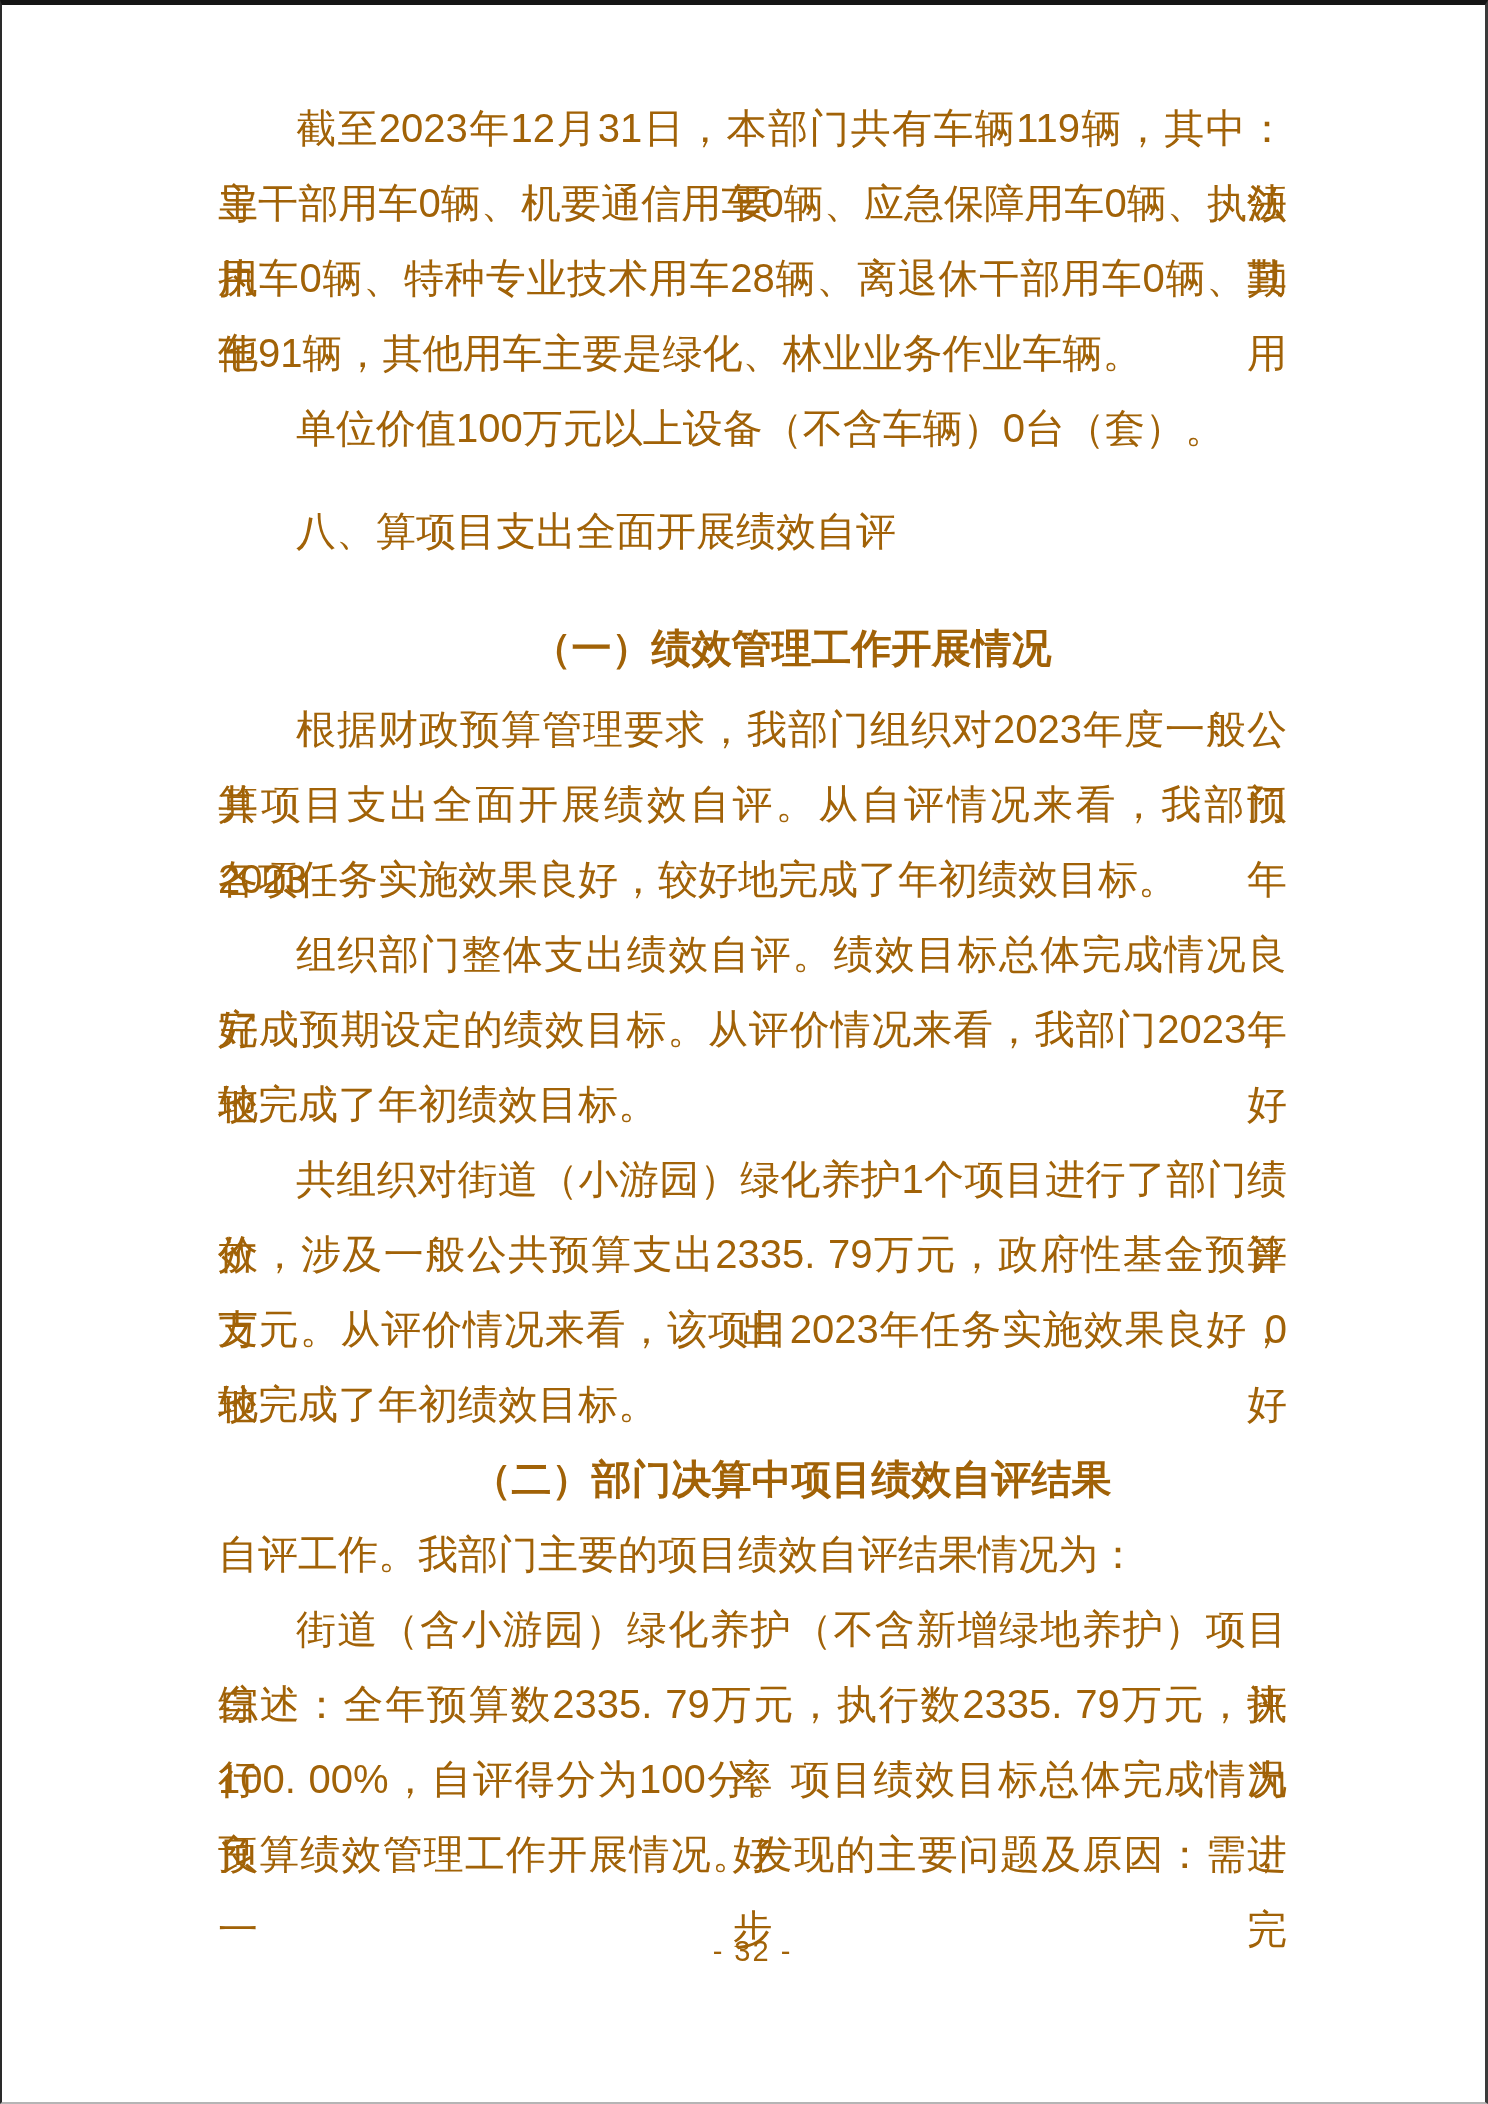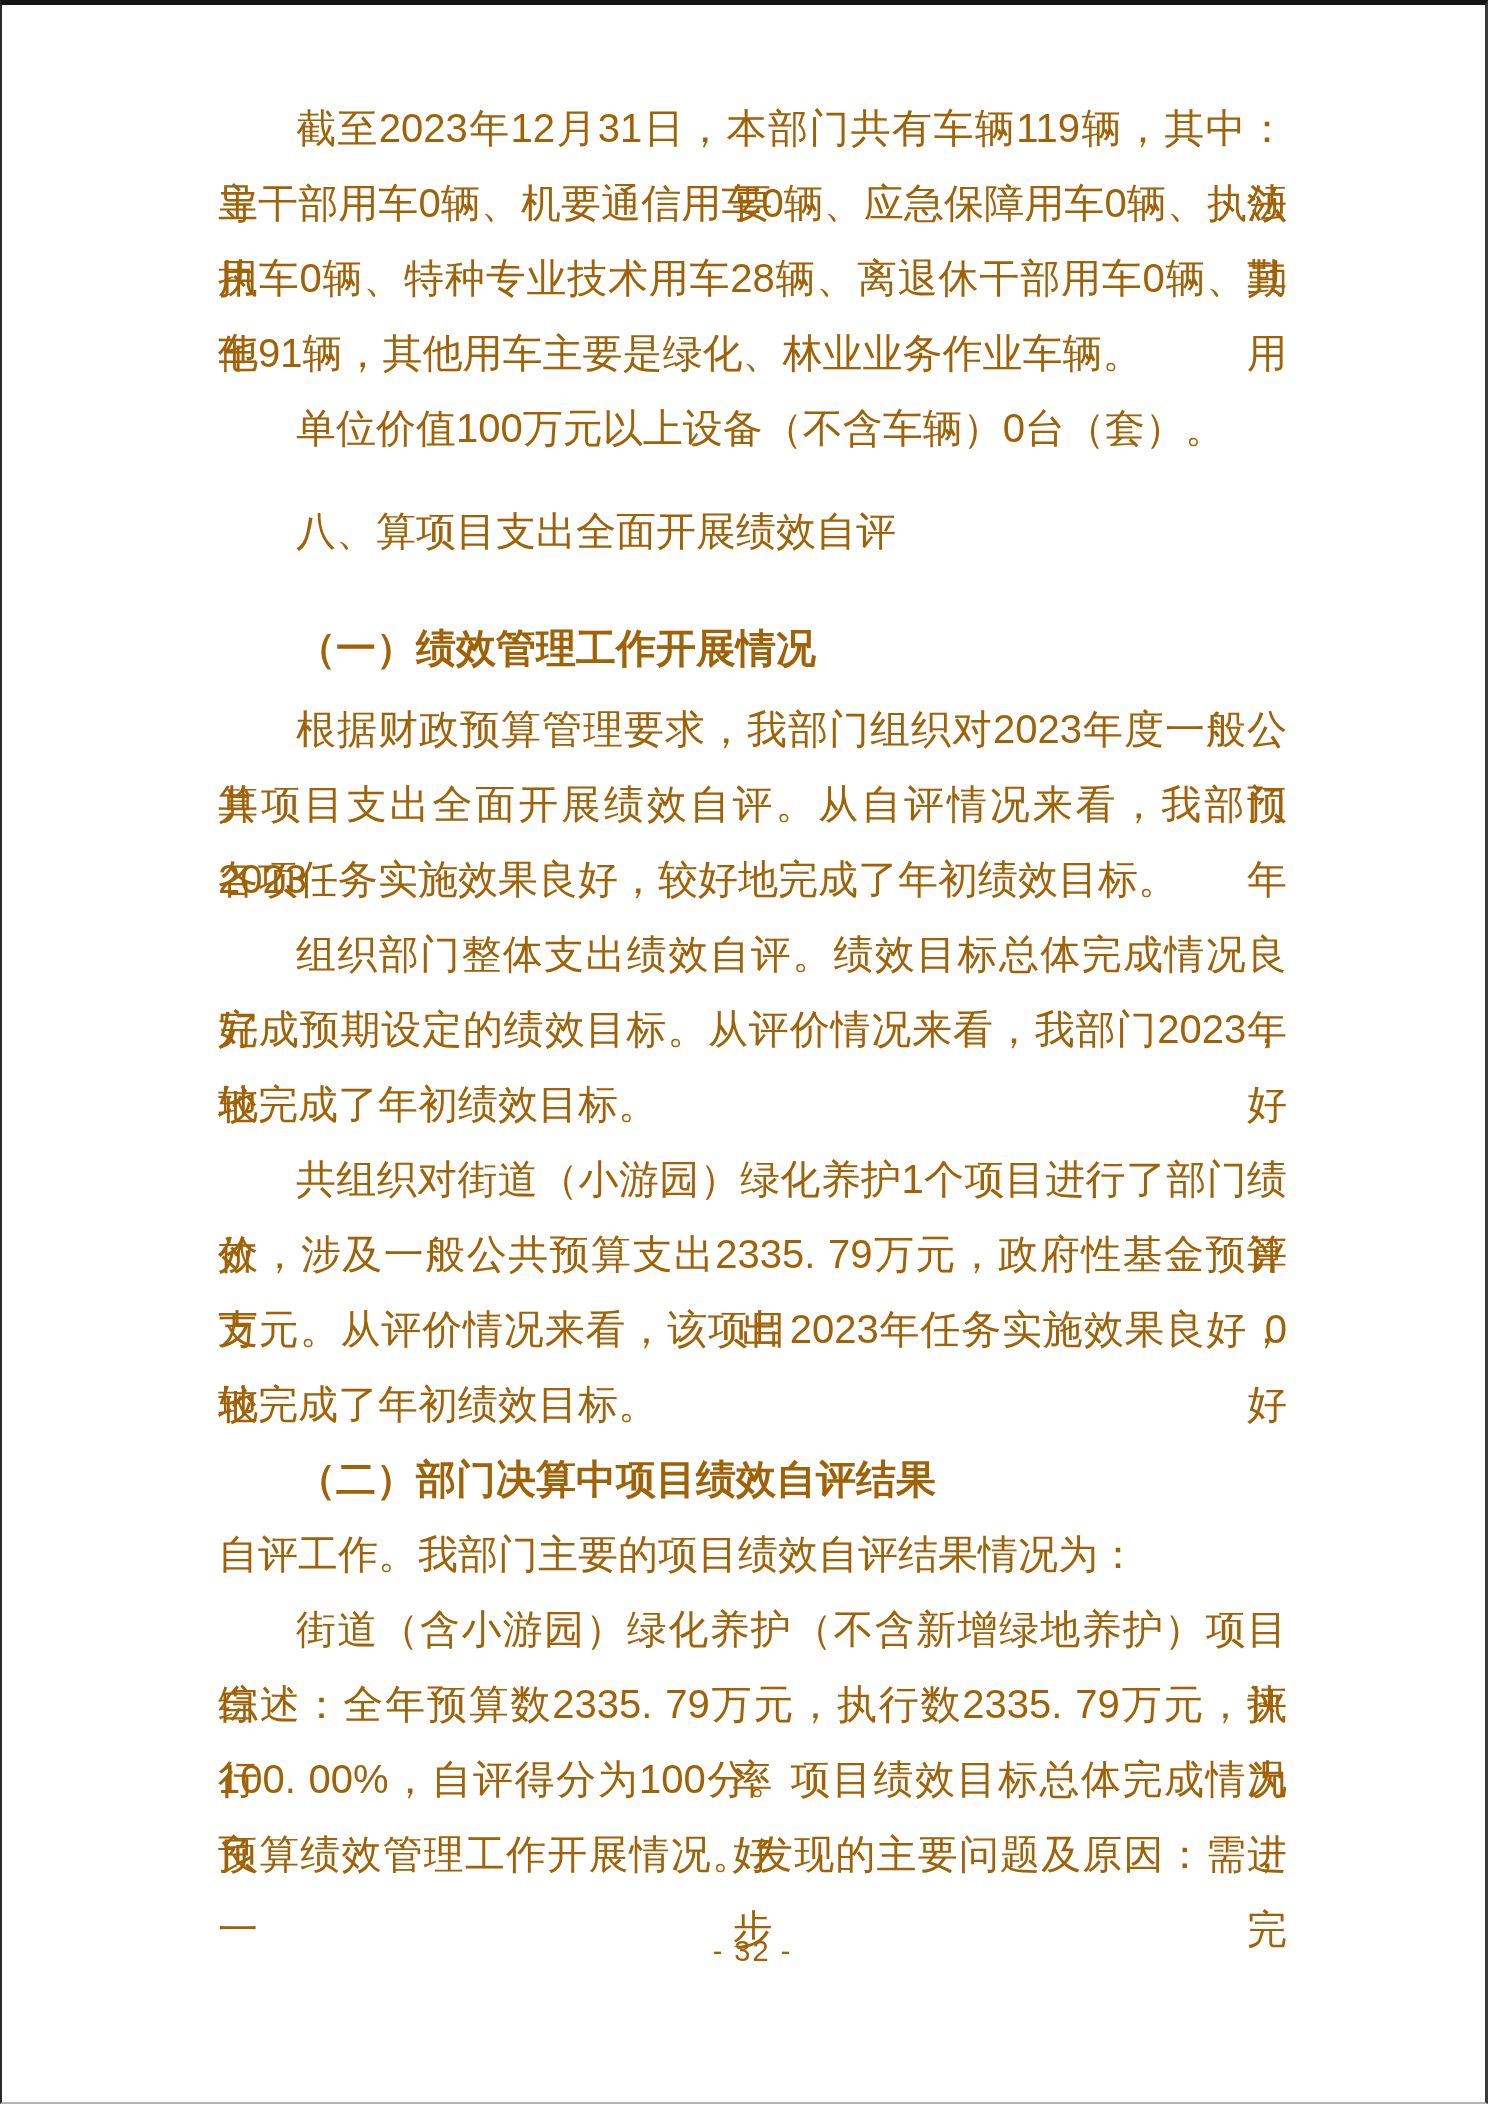--- a/index.html
+++ b/index.html
@@ -41,20 +41,21 @@
     text-align: left;
   }
   .indent {
     text-indent: 78px;
   }
   .h1 {
     margin-top: 28px;
   }
   .sub {
     font-weight: bold;
+    text-align: center;
   }
   .sub-spaced {
     margin-top: 42px;
     margin-bottom: 6px;
   }
   .page-number {
     margin-top: 38px;
     height: 42px;
     line-height: 42px;
     font-size: 29px;

